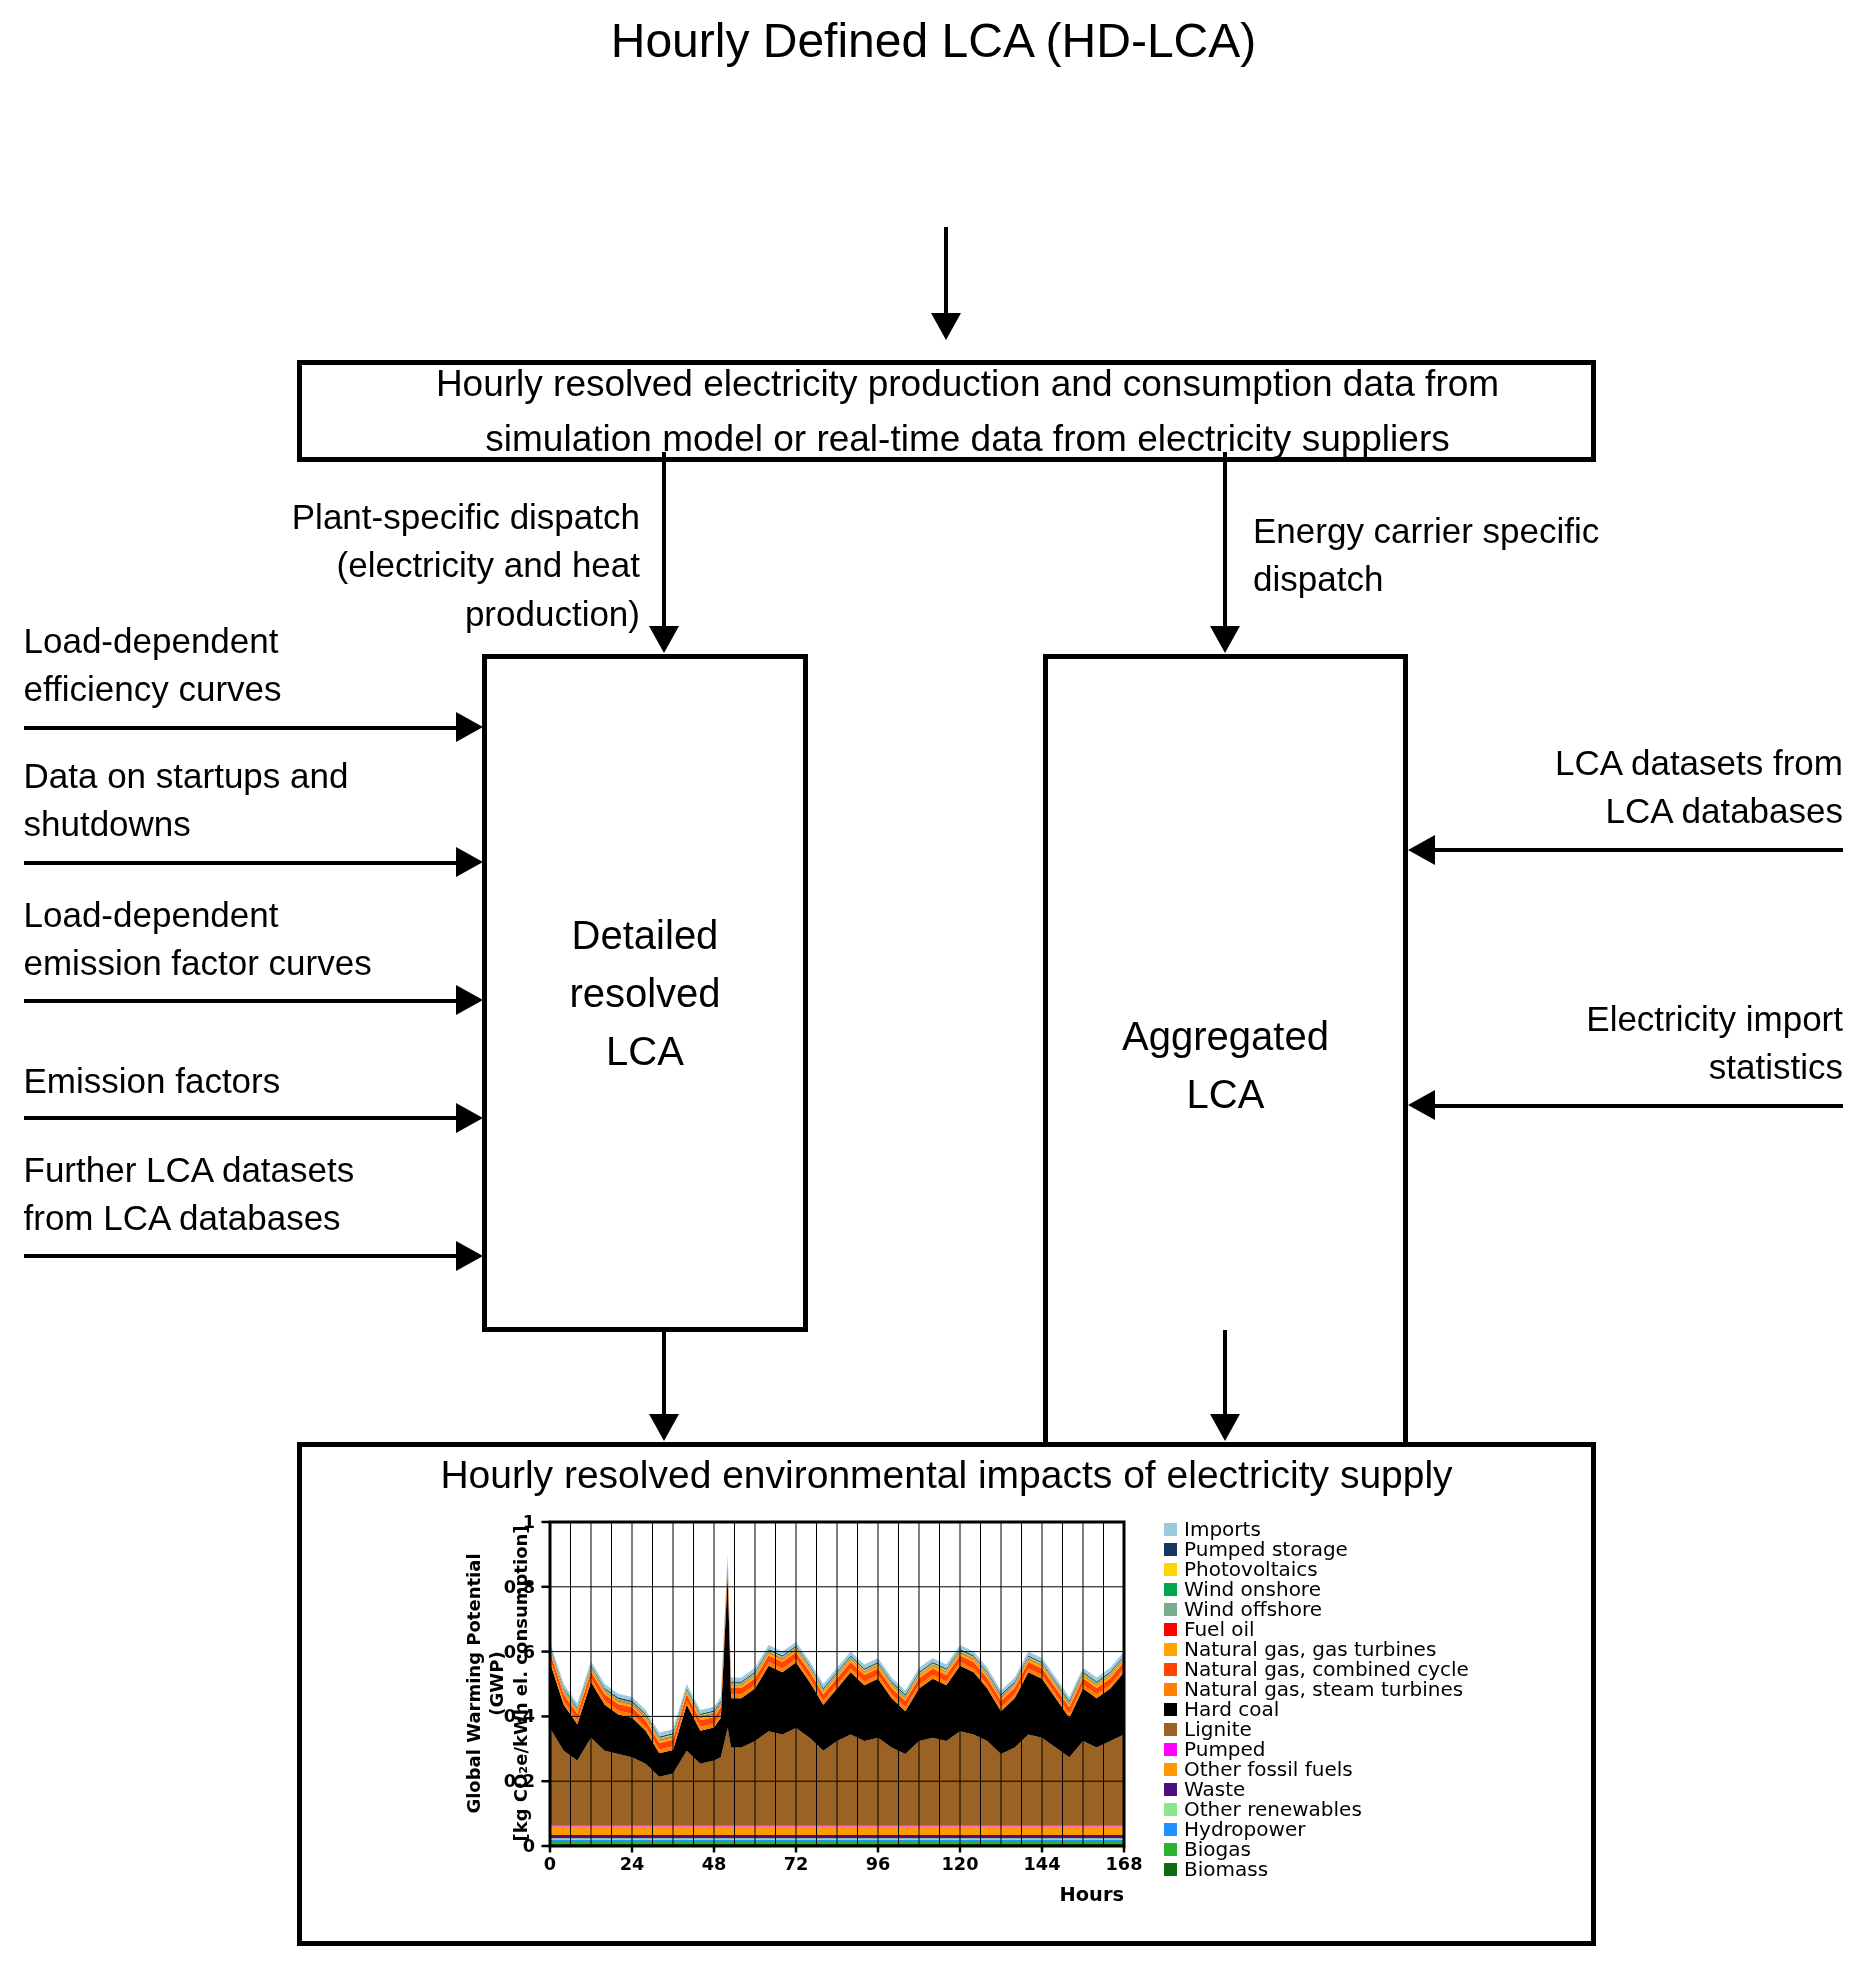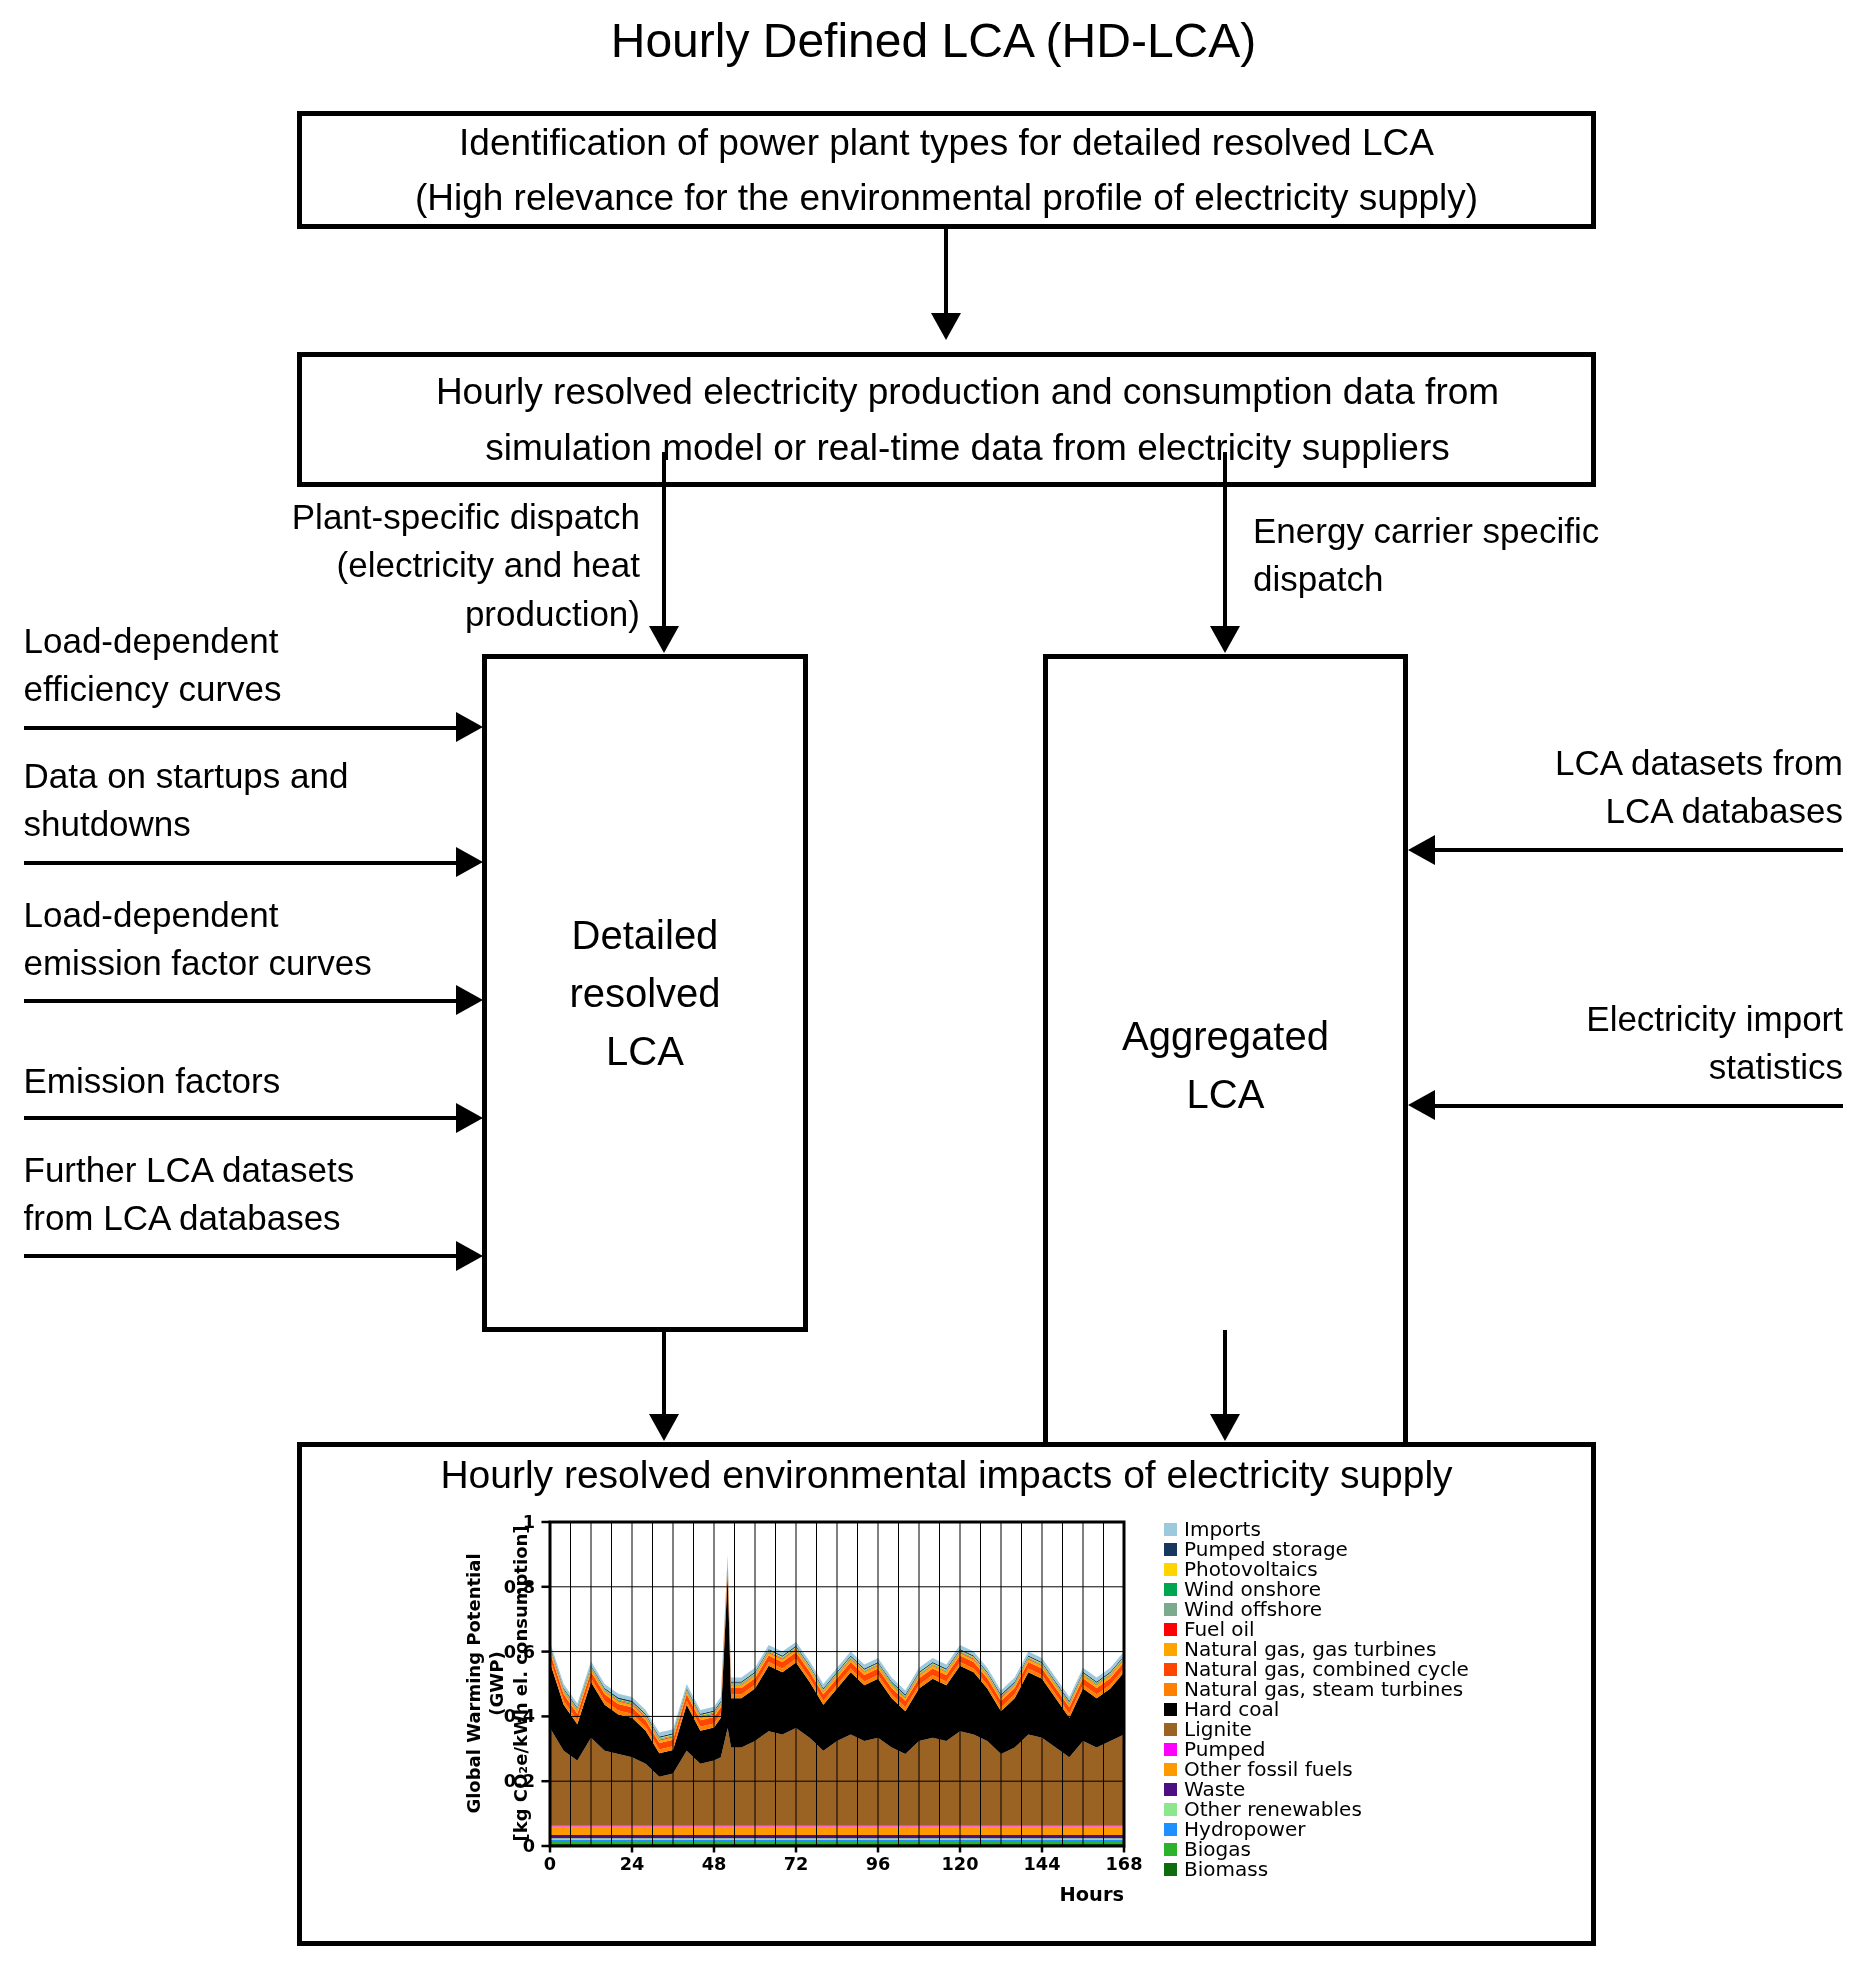--- a/index.html
+++ b/index.html
@@ -8,21 +8,21 @@
 
   .title{position:absolute;top:13px;left:0;width:100%;text-align:center;
          font-size:48px;font-weight:400;white-space:pre-line;}
 
   .outlined{position:absolute;border:5.9px solid #000;box-sizing:border-box;
             display:flex;align-items:center;justify-content:center;text-align:center;background:#fff;}
   .box-text{white-space:pre-line;font-size:37px;line-height:1.5;}
   .box-text.big{font-size:40px;line-height:1.45;}
 
   #box-identification{left:297px;top:111px;width:1299px;height:118px;}
-  #box-hourly{left:297px;top:352px;width:1299px;height:135px;padding-left:42px;}
+  #box-hourly{left:297px;top:360px;width:1299px;height:102px;padding-left:42px;}
   #box-detailed{left:482px;top:654px;width:326px;height:678px;}
   #box-aggregated{left:1043px;top:654px;width:365px;height:822px;}
   #box-results{position:absolute;left:297px;top:1442px;width:1299px;height:504px;
                border:5.9px solid #000;box-sizing:border-box;background:#fff;}
   .results-title{position:absolute;left:297px;top:1453px;width:1299px;text-align:center;font-size:39px;}
 
   .side-label{position:absolute;font-size:35px;line-height:1.38;white-space:pre-line;}
   #label-plant-dispatch{left:228px;top:493px;width:412px;text-align:right;}
   #label-carrier-dispatch{left:1253px;top:507px;width:436px;text-align:left;}
   #label-left-0{left:23.5px;top:617px;width:447px;}
@@ -64,24 +64,20 @@
   .legend-item{display:flex;align-items:center;height:20px;}
   .legend-swatch{width:13px;height:13px;margin-right:7px;flex:none;}
 </style>
 </head>
 <body>
 
 <div class="page">
 
   <div class="title">Hourly Defined LCA (HD-LCA)</div>
 
-  <div class="outlined" id="box-identification">
-    <div class="box-text">Identification of power plant types for detailed resolved LCA
-(High relevance for the environmental profile of electricity supply)</div>
-  </div>
 
   <div class="shaft-v" style="left:944px;top:227px;height:87px"></div>
   <div class="head-down" style="left:931px;top:313px"></div>
 
   <div class="outlined" id="box-hourly">
     <div class="box-text">Hourly resolved electricity production and consumption data from
 simulation model or real-time data from electricity suppliers</div>
   </div>
 
   <div class="side-label" id="label-plant-dispatch">Plant-specific dispatch

